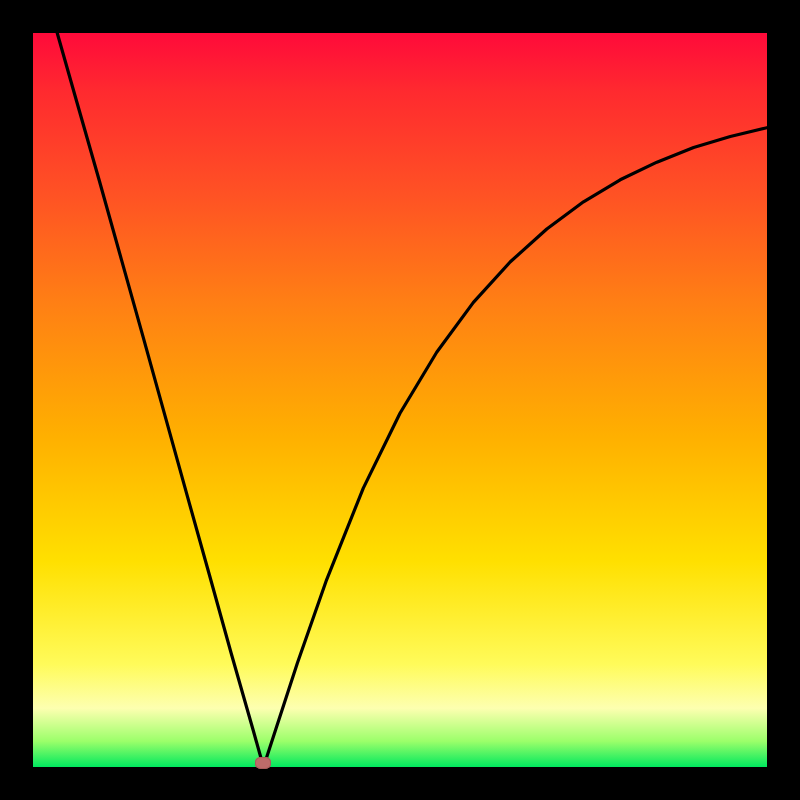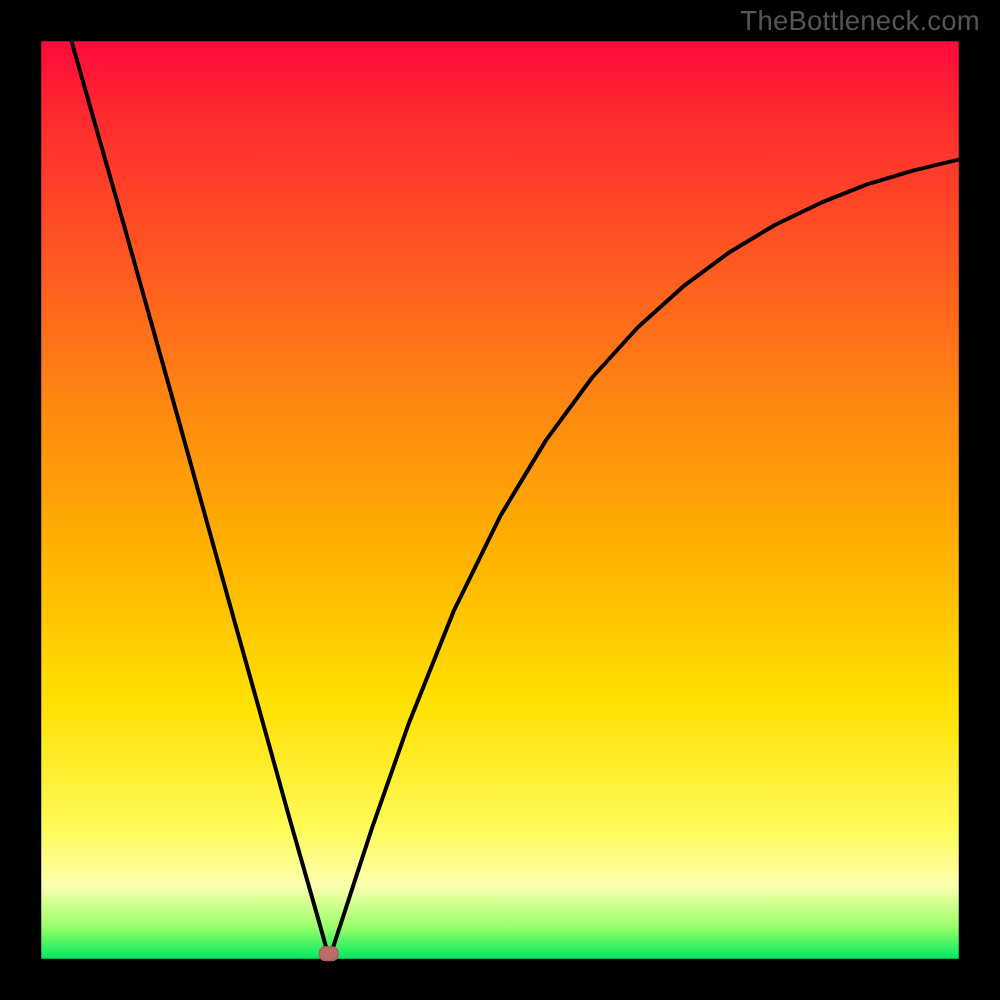--- a/index.html
+++ b/index.html
@@ -82,21 +82,20 @@
     box-shadow: inset 0 0 0 1px #a95c5b;
     z-index: 8;
     transform: translate(-50%, -50%);
   }
 </style>
 </head>
 <body>
 
 <div class="frame">
 
-  <div class="watermark">TheBottleneck.com</div>
 
   <div class="plot-area">
     <div class="plot-bg"></div>
 
     <svg class="curve-svg" viewBox="0 0 734 734" preserveAspectRatio="none">
       <path id="curvePath" class="curve-path" d="M24.22 0.00 L44.04 69.73 L66.06 146.80 L88.08 225.34 L110.10 303.88 L132.12 383.15 L154.14 462.42 L176.16 540.96 L198.18 620.23 L220.20 697.30 L230.48 734.00 L242.22 698.03 L264.24 630.51 L293.60 546.83 L330.30 455.08 L367.00 380.21 L403.70 319.29 L440.40 269.38 L477.10 229.01 L513.80 195.98 L550.50 168.82 L587.20 146.80 L623.90 129.18 L660.60 114.50 L697.30 103.49 L734.00 94.69"></path>
     </svg>
 
     <div id="minMarker" class="marker" style="left: 230.476px; top: 730px;"></div>
   </div>

